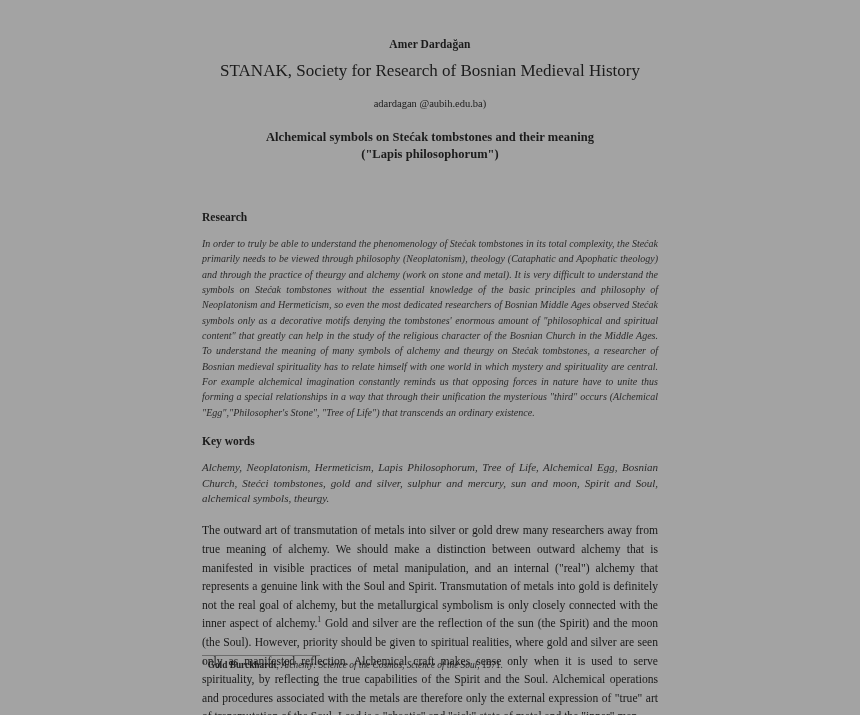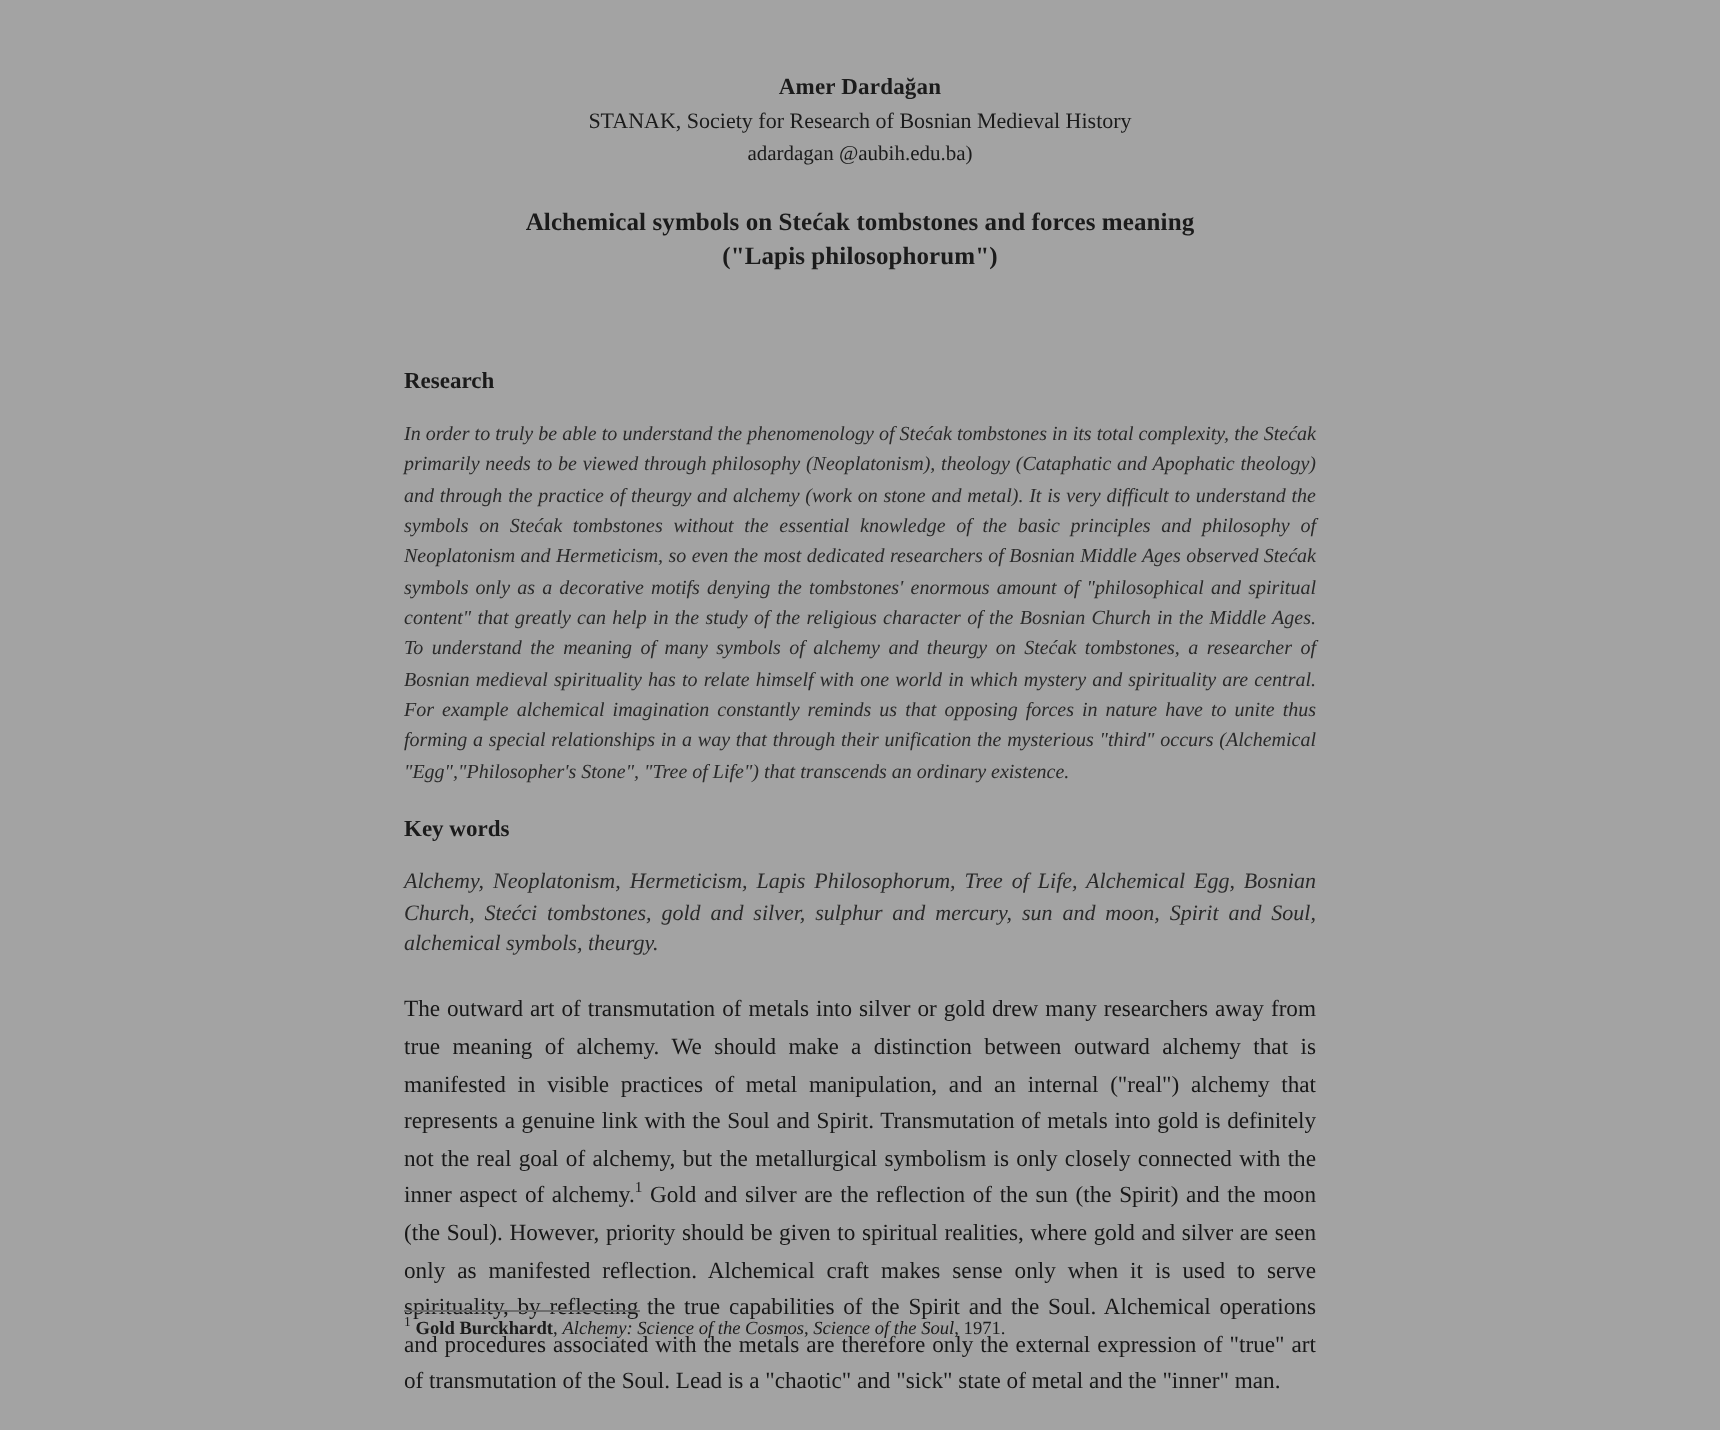--- a/index.html
+++ b/index.html
@@ -36,28 +36,28 @@
     text-align: center;
     padding-top: 36px;
   }
   .author-name {
     font-size: 11.5px;
     font-weight: bold;
     line-height: 16px;
     letter-spacing: 0.1px;
   }
   .affiliation {
-    font-size: 11px;
+    font-size: 17px;
     line-height: 16px;
-    margin-top: 1px;
+    margin-top: 11px;
   }
   .email {
     font-size: 10.5px;
     line-height: 16px;
-    margin-top: 1px;
+    margin-top: 17px;
   }
 
   .title-block {
     text-align: center;
     margin-top: 17px;
   }
   .paper-title-line {
     font-size: 12.5px;
     font-weight: bold;
     line-height: 17px;
@@ -151,21 +151,21 @@
 
   <div class="content">
 
     <div class="header">
       <div class="author-name">Amer Dardağan</div>
       <div class="affiliation">STANAK, Society for Research of Bosnian Medieval History</div>
       <div class="email">adardagan @aubih.edu.ba)</div>
     </div>
 
     <div class="title-block">
-      <div class="paper-title-line">Alchemical symbols on Stećak tombstones and forces meaning</div>
+      <div class="paper-title-line">Alchemical symbols on Stećak tombstones and their meaning</div>
       <div class="paper-title-line">("Lapis philosophorum")</div>
     </div>
 
     <div class="abstract-wrap">
       <div class="section-heading">Research</div>
       <div class="abstract-body">In order to truly be able to understand the phenomenology of Stećak tombstones in its total complexity, the Stećak primarily needs to be viewed through philosophy (Neoplatonism), theology (Cataphatic and Apophatic theology) and through the practice of theurgy and alchemy (work on stone and metal). It is very difficult to understand the symbols on Stećak tombstones without the essential knowledge of the basic principles and philosophy of Neoplatonism and Hermeticism, so even the most dedicated researchers of Bosnian Middle Ages observed Stećak symbols only as a decorative  motifs denying the tombstones' enormous amount of "philosophical and spiritual content" that greatly can help in the study of the religious character of the Bosnian Church in the Middle Ages. To understand the meaning of many symbols of alchemy and theurgy on Stećak tombstones, a researcher of Bosnian medieval spirituality has to relate himself with one world in which mystery and spirituality are central. For example alchemical imagination constantly reminds us that opposing forces in nature have to unite thus forming a special relationships in a way that through their unification the mysterious "third" occurs (Alchemical "Egg","Philosopher's Stone", "Tree of Life") that transcends an ordinary existence.</div>
     </div>
 
     <div class="keywords-wrap">
       <div class="section-heading">Key words</div>

